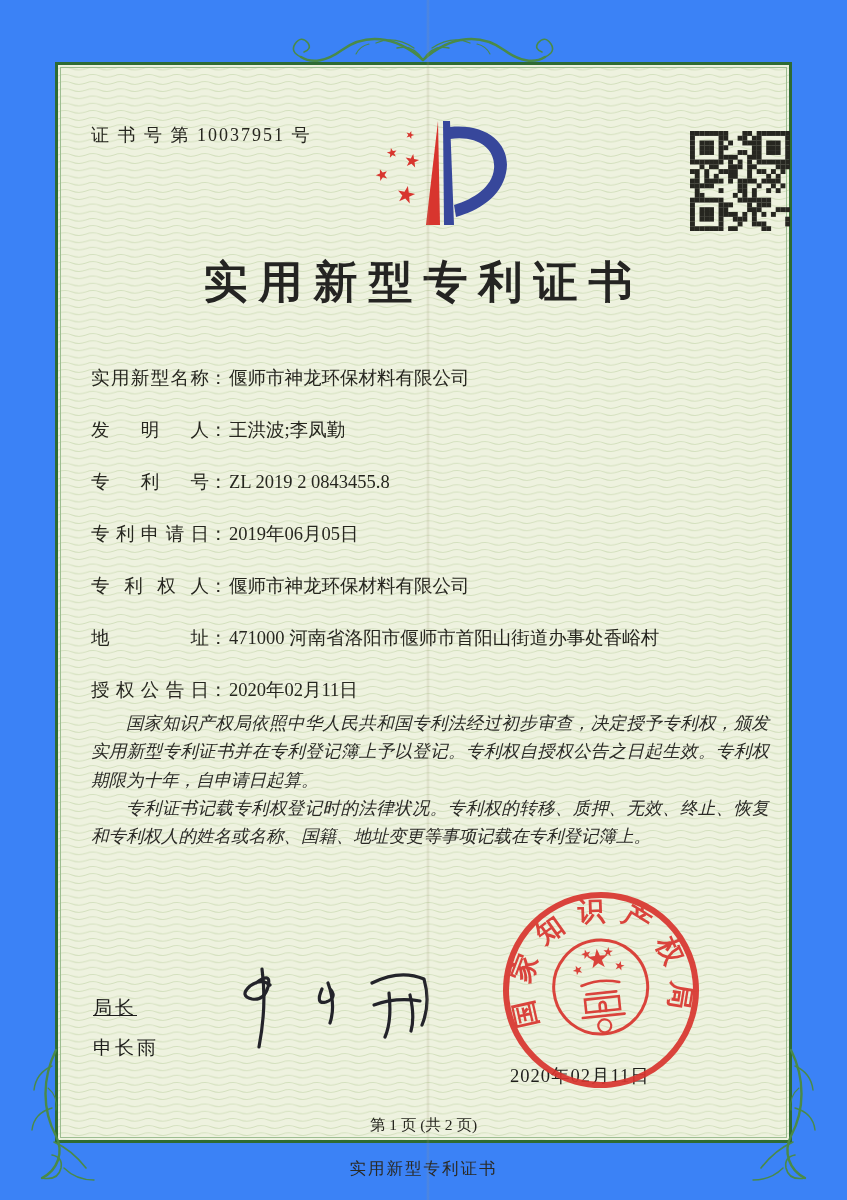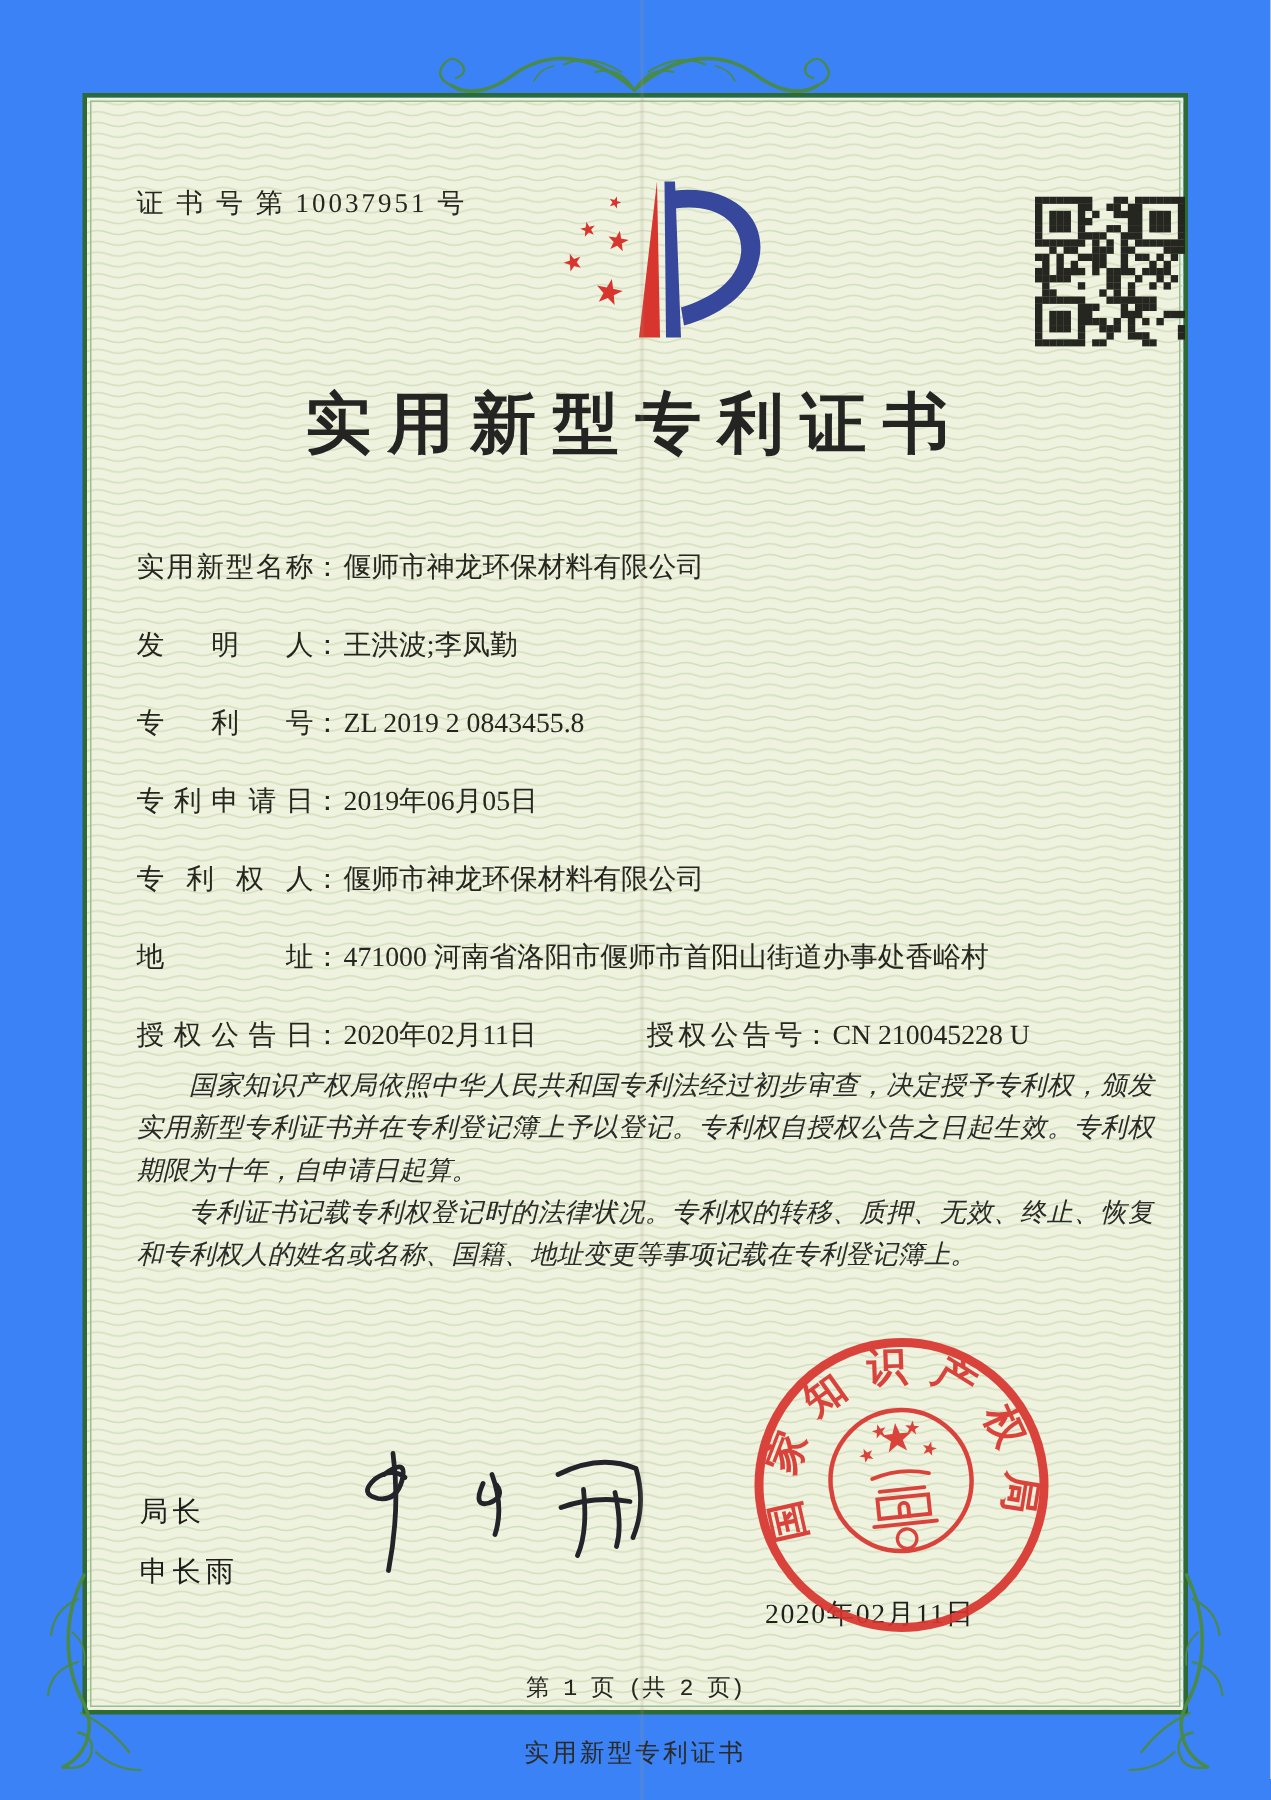--- a/index.html
+++ b/index.html
@@ -28,27 +28,27 @@
   .flabel{display:inline-block;width:118px;text-align:justify;text-align-last:justify;vertical-align:top;color:#26261f;}
   .colon{display:inline-block;width:20px;color:#26261f;}
   .fvalue{color:#26261f;}
   .pair2{position:absolute;left:340px;top:0;}
   .pair2 .flabel{width:104px;}
   
   .paras{position:absolute;left:33px;top:644px;width:678px;font-size:17.5px;line-height:1.62;
     text-align:justify;color:#2a2a26;font-style:italic;}
   .paras p{margin:0;text-indent:2em;}
   
-  .signer-title{position:absolute;left:35px;top:930px;font-size:19px;letter-spacing:3px;}
+  .signer-title{position:absolute;left:35px;top:930px;font-size:19px;letter-spacing:3px;text-decoration:underline;}
   .signer-name{position:absolute;left:35px;top:970px;font-size:19px;letter-spacing:3px;}
   .signature{position:absolute;left:168px;top:888px;}
   
   .seal{position:absolute;left:440px;top:822px;transform:rotate(-6deg);}
   .seal-date{position:absolute;left:452px;top:998px;width:180px;font-size:18.5px;letter-spacing:1px;color:#1f1f1c;white-space:nowrap;}
-  .page-info{position:absolute;left:0;top:1050px;width:100%;text-align:center;font-size:15.5px;color:#26261f;font-family:Liberation Mono, monospace;}
+  .page-info{position:absolute;left:0;top:1050px;width:100%;text-align:center;font-size:15.5px;color:#26261f;}
   
   .back-note{position:absolute;left:0;top:1158px;width:100%;text-align:center;font-size:16.5px;color:#2a2a26;letter-spacing:2px;}
   .flourish-top{position:absolute;left:272px;top:22px;pointer-events:none;}
   .corner-fl{position:absolute;pointer-events:none;}
   .corner-fl.bl{left:18px;top:1044px;}
   .corner-fl.br{left:741px;top:1044px;}
 </style>
 </head>
 <body>
 
@@ -354,23 +354,20 @@
         <span class="flabel">专利申请日</span><span class="colon">：</span><span class="fvalue">2019年06月05日</span>
       </div>
       <div class="frow" style="top:208px">
         <span class="flabel">专利权人</span><span class="colon">：</span><span class="fvalue">偃师市神龙环保材料有限公司</span>
       </div>
       <div class="frow" style="top:260px">
         <span class="flabel">地址</span><span class="colon">：</span><span class="fvalue">471000 河南省洛阳市偃师市首阳山街道办事处香峪村</span>
       </div>
       <div class="frow" style="top:312px">
         <span class="flabel">授权公告日</span><span class="colon">：</span><span class="fvalue">2020年02月11日</span>
-        <span class="pair2">
-          <span class="flabel">授权公告号</span><span class="colon">：</span><span class="fvalue">CN 210045228 U</span>
-        </span>
       </div>
     </div>
 
     <div class="paras">
       <p>国家知识产权局依照中华人民共和国专利法经过初步审查，决定授予专利权，颁发实用新型专利证书并在专利登记簿上予以登记。专利权自授权公告之日起生效。专利权期限为十年，自申请日起算。</p>
       <p>专利证书记载专利权登记时的法律状况。专利权的转移、质押、无效、终止、恢复和专利权人的姓名或名称、国籍、地址变更等事项记载在专利登记簿上。</p>
     </div>
 
     <div class="signer-title">局长</div>
     <div class="signer-name">申长雨</div>

